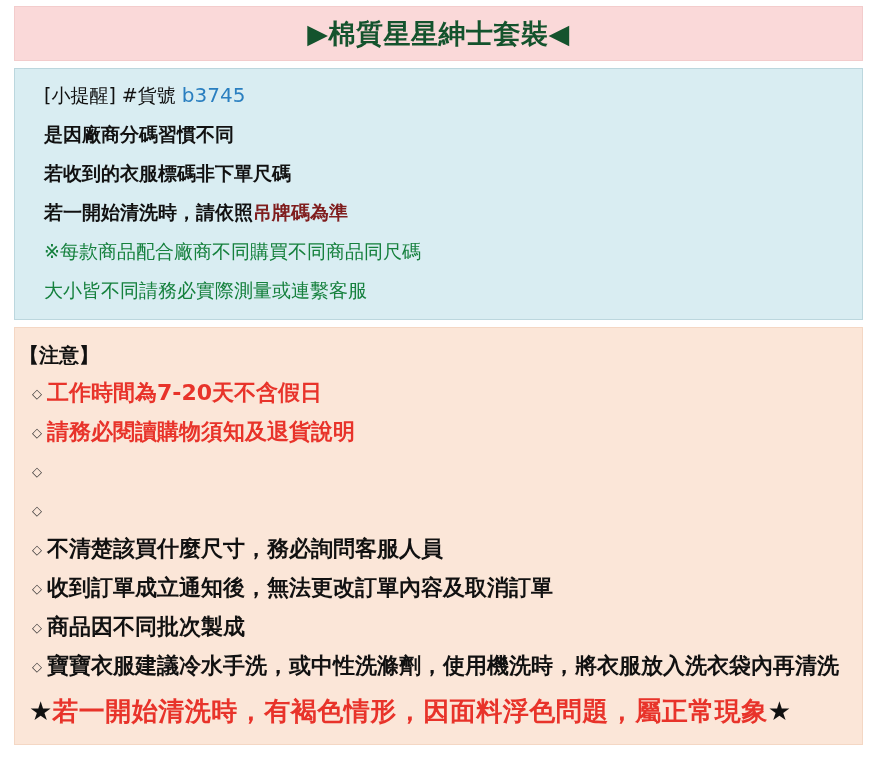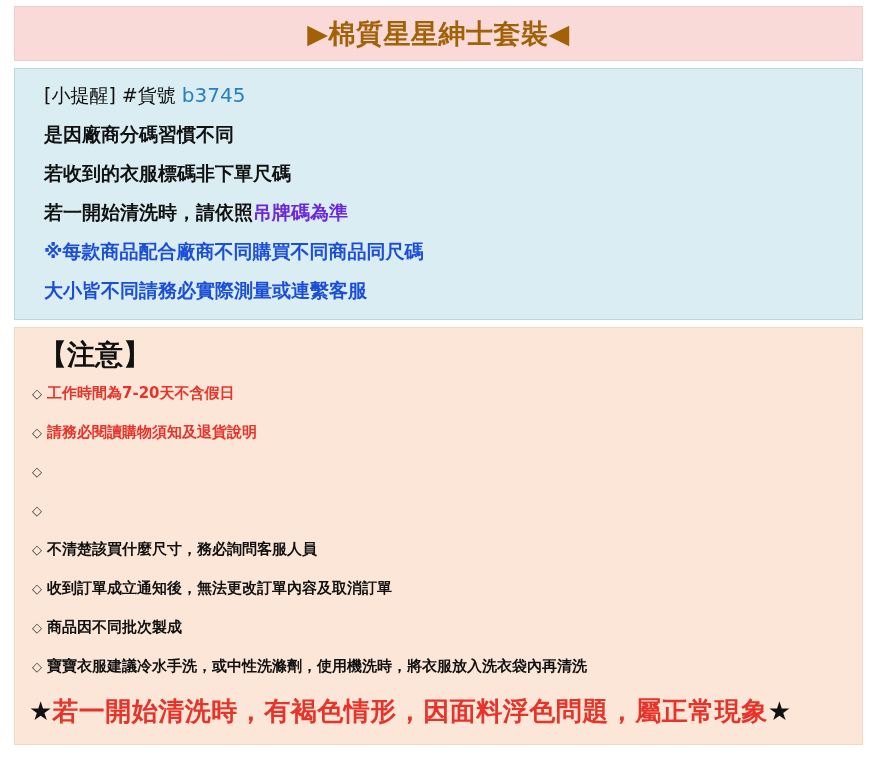--- a/index.html
+++ b/index.html
@@ -27,21 +27,21 @@
     border: 1px solid #f3cccc;
     height: 55px;
     display: flex;
     align-items: center;
     justify-content: center;
     box-sizing: border-box;
   }
   .title-text {
     font-size: 27px;
     font-weight: bold;
-    color: #a16207;
+    color: #14532d;
     letter-spacing: 0.5px;
     line-height: 1;
     white-space: nowrap;
   }
 
   
   .reminder-box {
     margin-top: 7px;
     background: #d9edf2;
     border: 1px solid #bcd7de;
@@ -51,57 +51,57 @@
   .rline {
     font-size: 19px;
     line-height: 39px;
     height: 39px;
     color: #111111;
     padding-left: 29px;
     white-space: nowrap;
     font-weight: normal;
   }
   .rline.bold-cjk { font-weight: bold; }
-  .blue-word { color: #6d28d9; }
-  .red-line { color: #1d4ed8; font-weight: bold; }
+  .blue-word { color: #7f1d1d; }
+  .red-line { color: #15803d; font-weight: normal; }
   .sym-small { font-size: 13px; vertical-align: 2px; }
   .code-val { color: #2a7fc0; font-size: 20px; }
 
   
   .notice-box {
     margin-top: 7px;
     background: #fbe6d8;
     border: 1px solid #f4d7c4;
     box-sizing: border-box;
     padding: 8px 0 10px 0;
   }
   .notice-head {
-    font-size: 28px;
+    font-size: 20px;
     font-weight: bold;
     color: #111111;
     line-height: 38px;
     height: 38px;
-    padding-left: 24px;
+    padding-left: 4px;
     white-space: nowrap;
   }
   .bullet-row {
     display: flex;
     align-items: center;
     height: 39px;
     padding-left: 17px;
     white-space: nowrap;
   }
   .bullet-mark {
     font-size: 13px;
     color: #333333;
     margin-right: 5px;
     line-height: 1;
   }
   .bullet-text {
-    font-size: 15px;
+    font-size: 22px;
     font-weight: bold;
     color: #111111;
     line-height: 1.1;
   }
   .bullet-text.red { color: #e8332a; }
 
   .star-row {
     display: flex;
     align-items: center;
     height: 46px;

